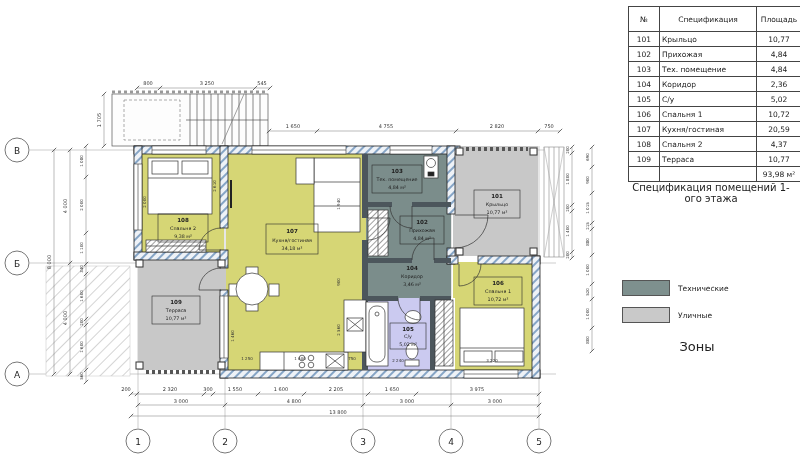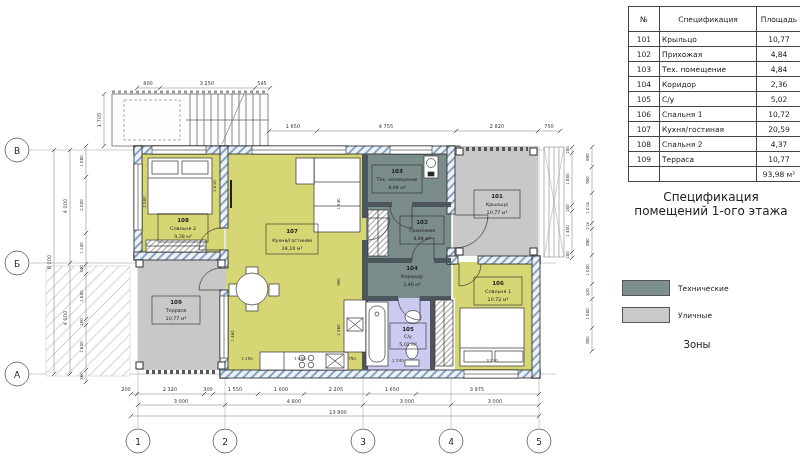--- a/index.html
+++ b/index.html
@@ -14,27 +14,27 @@
   
   .spec{position:absolute;left:628px;top:6px;width:166px;}
   .spec table{border-collapse:collapse;width:100%;table-layout:fixed;}
   .spec th,.spec td{border:1px solid #444;font-size:7.5px;font-weight:normal;
         padding:2px 2px;color:#222;overflow:hidden;white-space:nowrap;}
   .spec th{height:20px;text-align:center;}
   .spec td{height:10px;}
   .c-num{width:26px;text-align:center;}
   .c-name{width:92px;text-align:left;padding-left:4px;}
   .c-area{width:40px;text-align:center;}
-  .spec-caption{font-size:12px;text-align:center;margin-top:8px;color:#222;}
+  .spec-caption{font-size:10px;text-align:center;margin-top:0;color:#222;}
   
   .legend{position:absolute;left:622px;top:278px;width:170px;}
   .lg-row{display:flex;align-items:center;height:20px;margin-bottom:7px;}
   .lg-sw{width:46px;height:14px;border:1px solid #555;margin-right:8px;}
   .lg-lb{font-size:7.5px;color:#222;}
-  .lg-caption{font-size:10px;text-align:center;width:150px;margin-top:14px;color:#222;}
+  .lg-caption{font-size:13px;text-align:center;width:150px;margin-top:14px;color:#222;}
 </style>
 </head>
 <body>
 
 <div class="page">
 
 <svg width="620" height="473" viewBox="0 0 620 473">
   <defs>
     <pattern id="hwall" width="6" height="6" patternUnits="userSpaceOnUse" patternTransform="rotate(45)">
       <rect width="6" height="6" fill="#eef2f7"></rect>

